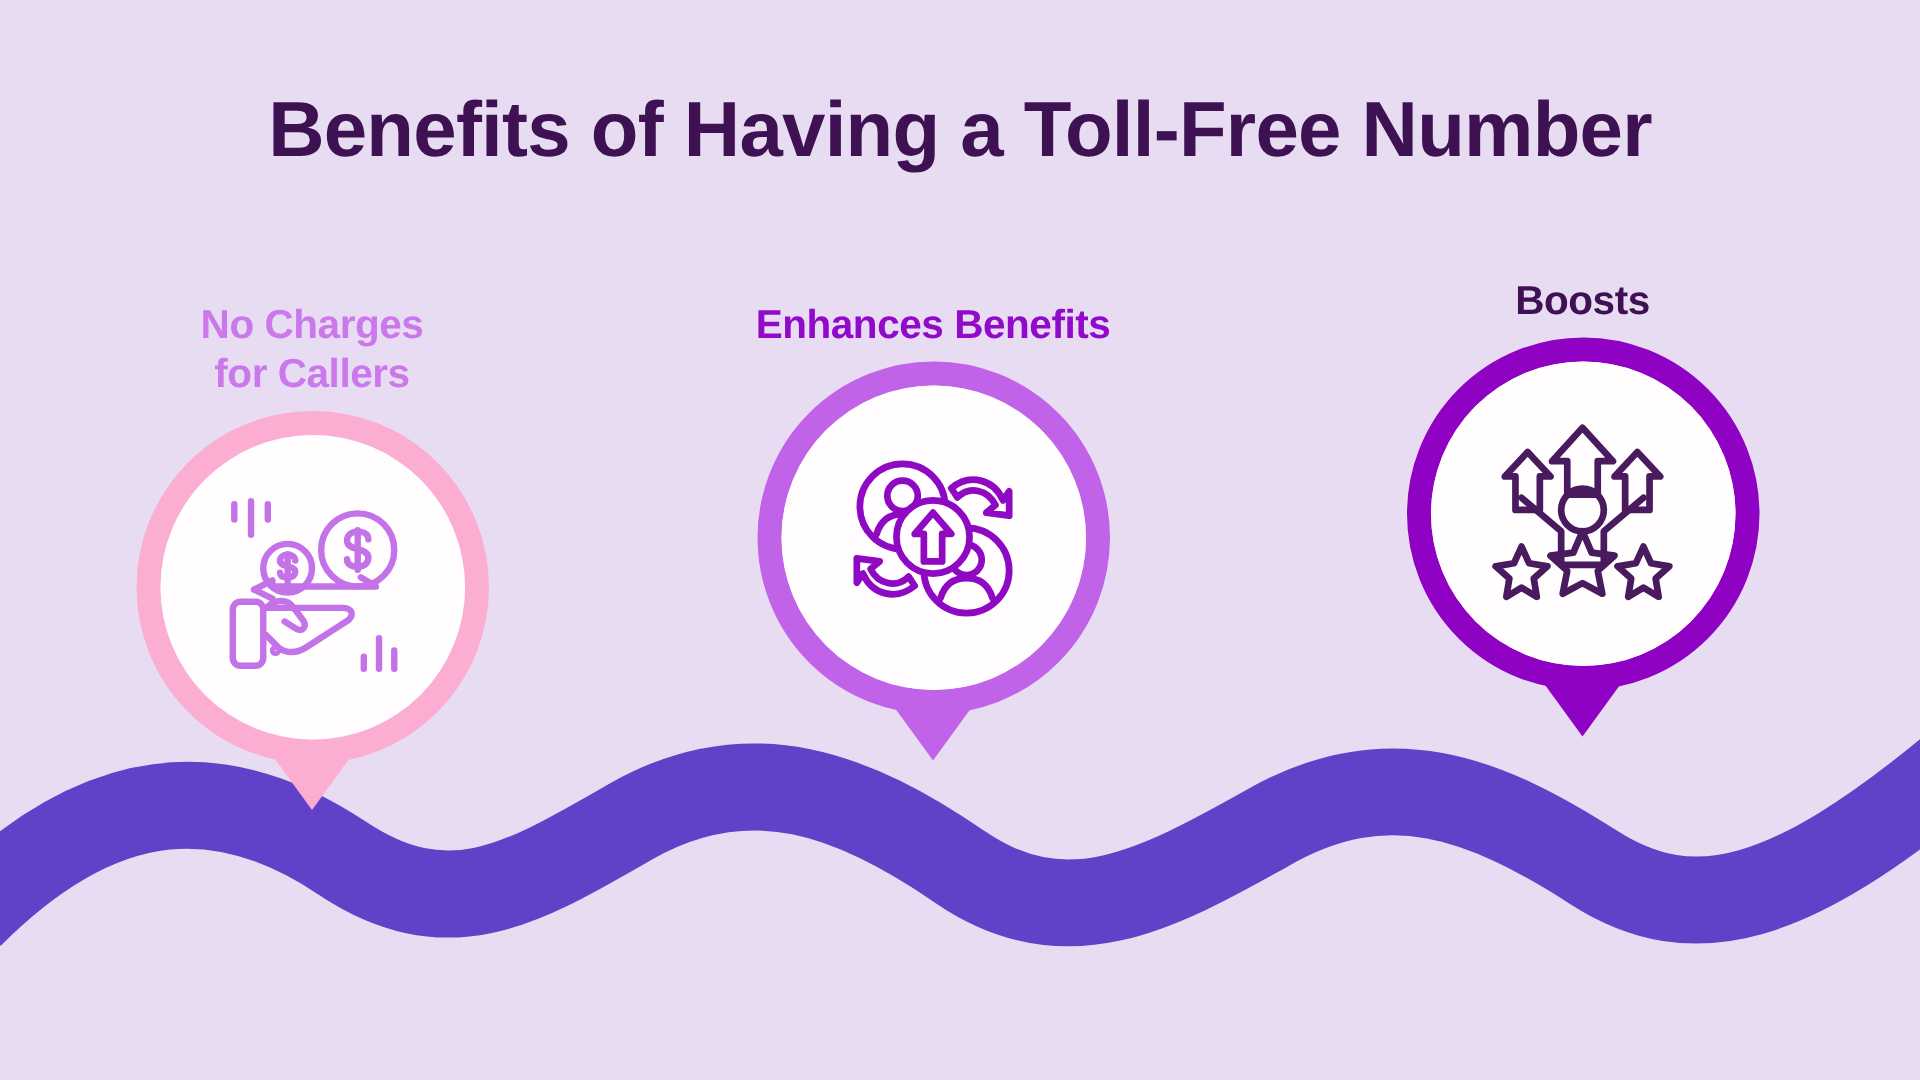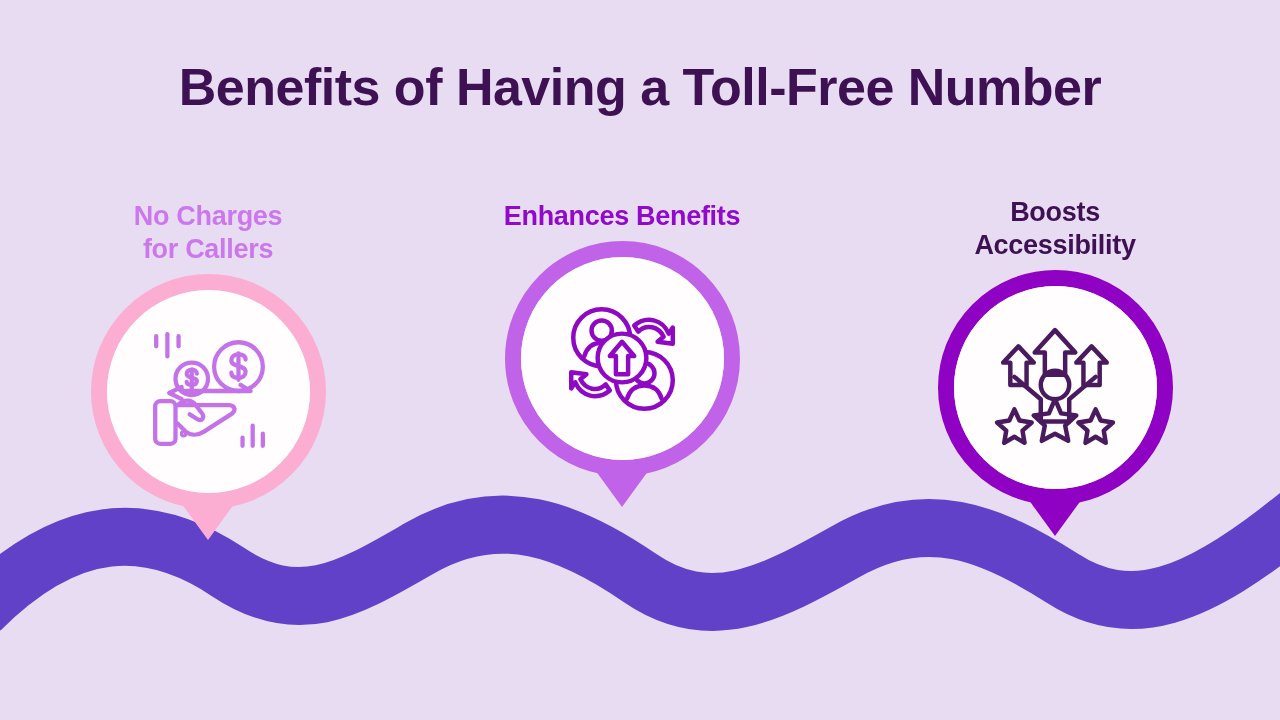--- a/index.html
+++ b/index.html
@@ -106,21 +106,21 @@
   #pin-0 .pin-tail { border-top: 44px solid #fbaed2; }
   #pin-0 .pin-label { color: #cb78ec; }
 
   
   #pin-1 { left: 492px; top: 200px; }
   #pin-1 .pin-ring { border: 16px solid #c163e8; }
   #pin-1 .pin-tail { border-top: 44px solid #c163e8; }
   #pin-1 .pin-label { color: #9109c9; }
 
   
-  #pin-2 { left: 925px; top: 196px; }
+  #pin-2 { left: 925px; top: 184px; }
   #pin-2 .pin-ring { border: 16px solid #8f02c4; }
   #pin-2 .pin-tail { border-top: 44px solid #8f02c4; }
   #pin-2 .pin-label { color: #3d1152; }
 </style>
 </head>
 <body>
 
 <div id="stage">
 
   <div id="page-title">Benefits of Having a Toll-Free Number</div>
@@ -206,21 +206,20 @@
             <path d="M64 48 L76 62 L70 62 L70 80 L58 80 L58 62 L52 62 Z"></path>
           </g>
         </svg>
       </div>
     </div>
   </div>
 
   <div class="pin" id="pin-2">
     <div class="pin-label">
       <span>Boosts</span><br>
-      <span>Accessibility</span>
     </div>
     <div class="pin-marker">
       <div class="pin-tail"></div>
       <div class="pin-ring"></div>
       <div class="pin-inner">
 
         <svg class="pin-icon" viewBox="0 0 128 128">
           <g fill="none" stroke="#4a1a5e" stroke-width="4.4" stroke-linecap="round" stroke-linejoin="round">
 
             <path d="M64 8 L84 30 L74 30 L74 52 L54 52 L54 30 L44 30 Z"></path>

